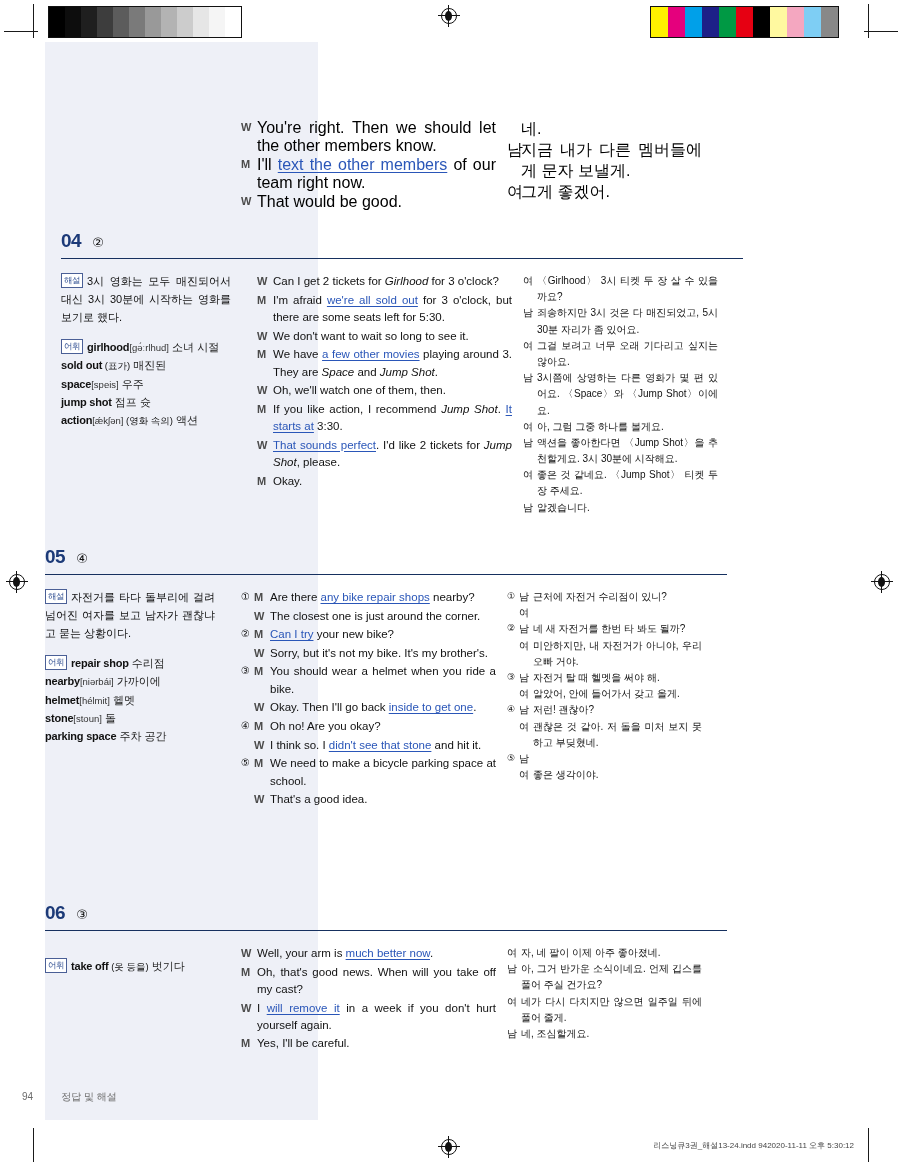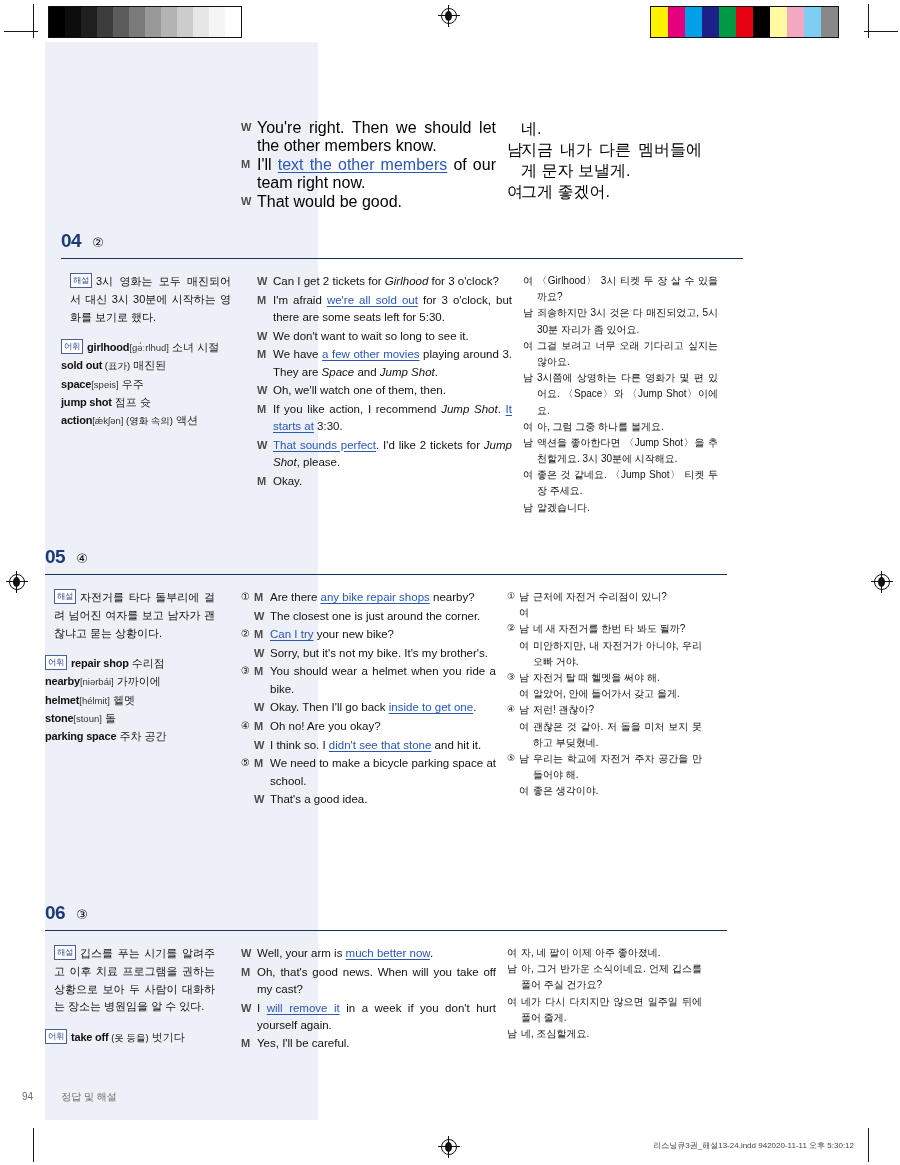--- a/index.html
+++ b/index.html
@@ -33,21 +33,21 @@
   .cols{display:flex;margin-top:14px;}
   .col-left{width:209px;padding-left:23px;padding-right:16px;box-sizing:border-box;}
   .col-mid{width:265px;padding-left:10px;box-sizing:border-box;}
   .col-right{width:206px;padding-left:11px;box-sizing:border-box;}
 
   
   .badge{display:inline-block;border:1px solid #4a5f96;color:#2a4a8f;
     font-size:8.5px;line-height:1;padding:2px 2px 2.5px;margin-right:4px;
     vertical-align:2px;background:#fff;letter-spacing:-0.5px;}
 
-  .expl{font-size:11px;line-height:1.62;color:#111;text-align:justify;margin-left:9px;}
+  .expl{font-size:11px;line-height:1.62;color:#111;text-align:justify;}
   .vocab{margin-top:13px;font-size:11px;line-height:1.55;color:#111;}
   .vocab .ventry{margin-bottom:1px;}
   .vocab .w{font-weight:bold;letter-spacing:-0.2px;}
   .vocab .ipa{font-size:9.5px;color:#333;}
   .vocab .kr{color:#222;}
   .vocab .small{font-size:9.5px;}
 
   
   .dlg{font-size:11.5px;line-height:1.52;color:#111;}
   .line{display:flex;margin-bottom:1px;}
@@ -365,39 +365,37 @@
               <span class="ktxt">저런! 괜찮아?</span>
             </div>
             <div class="kline">
               <span class="kmark"></span>
               <span class="kspk">여</span>
               <span class="ktxt">괜찮은 것 같아. 저 돌을 미처 보지 못하고 부딪혔네.</span>
             </div>
             <div class="kline">
               <span class="kmark">⑤</span>
               <span class="kspk">남</span>
-              <span class="ktxt">우리는 학교에 자전거 주차 공간을 만들어야 해.</span>
             </div>
             <div class="kline">
               <span class="kmark"></span>
               <span class="kspk">여</span>
               <span class="ktxt">좋은 생각이야.</span>
             </div>
           </div>
         </div>
       </div>
       <div class="section" style="left: 0px; top: 872px;">
         <div class="qnum-row">
           <span class="qnum">06</span>
           <span class="qans">③</span>
         </div>
         <div class="rule"></div>
         <div class="cols">
           <div class="col-left">
-            <div class="expl"><span class="badge">해설</span>깁스를 푸는 시기를 알려주고 이후 치료 프로그램을 권하는 상황으로 보아 두 사람이 대화하는 장소는 병원임을 알 수 있다.</div>
             <div class="vocab">
               <div class="ventry"><span class="badge">어휘</span><span class="w">take off</span><span class="small"> (옷 등을)</span><span class="kr"> 벗기다</span></div>
             </div>
           </div>
           <div class="col-mid dlg">
             <div class="line">
               <span class="spk">W</span>
               <span class="txt"><span>Well, your arm is </span><u class="key">much better now</u><span>.</span></span>
             </div>
             <div class="line">

